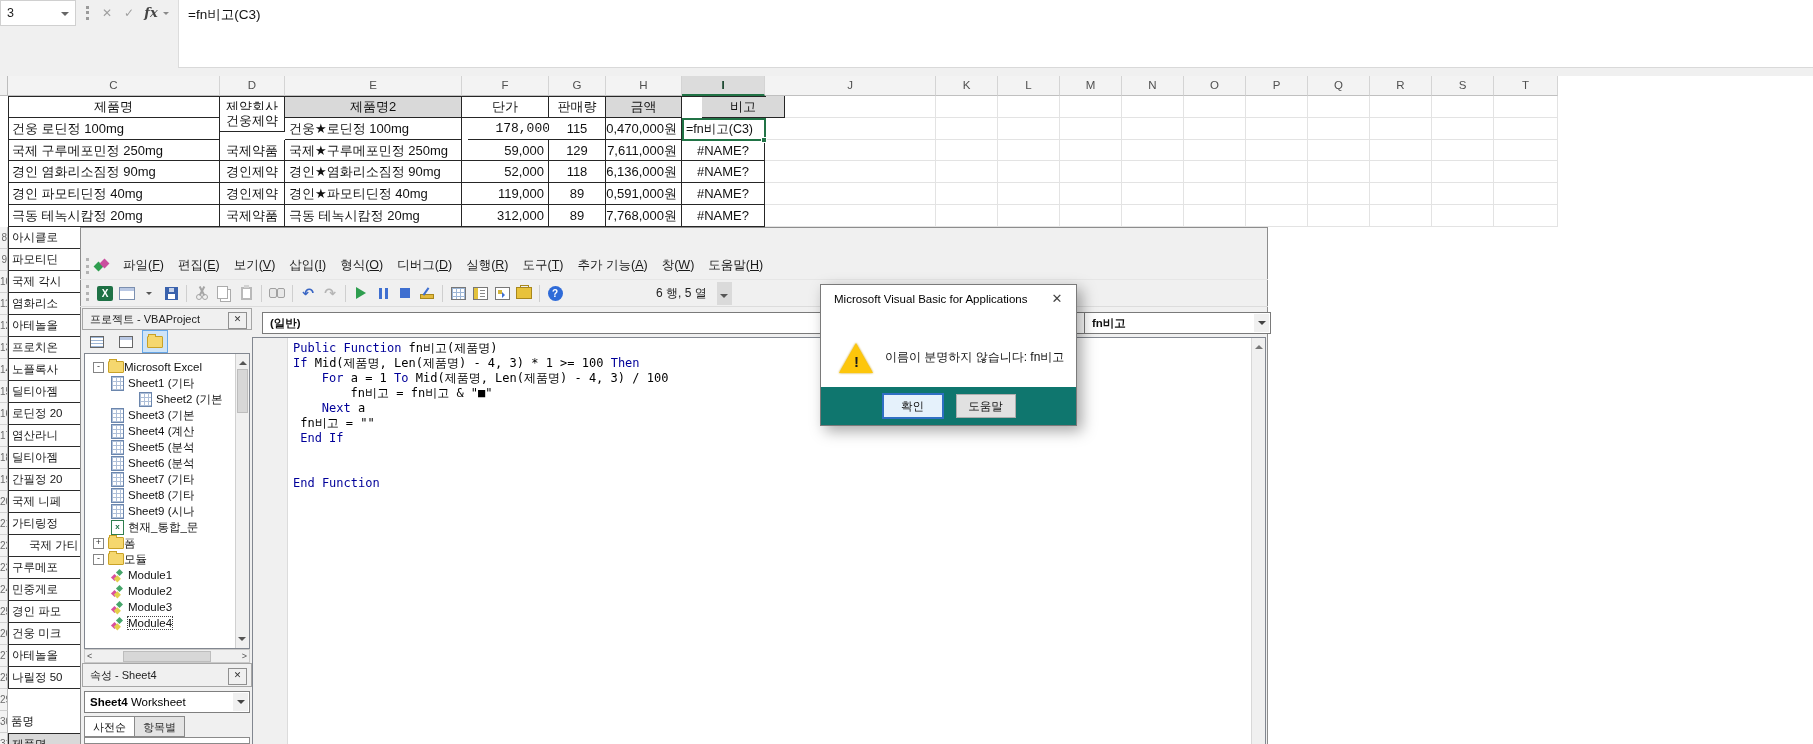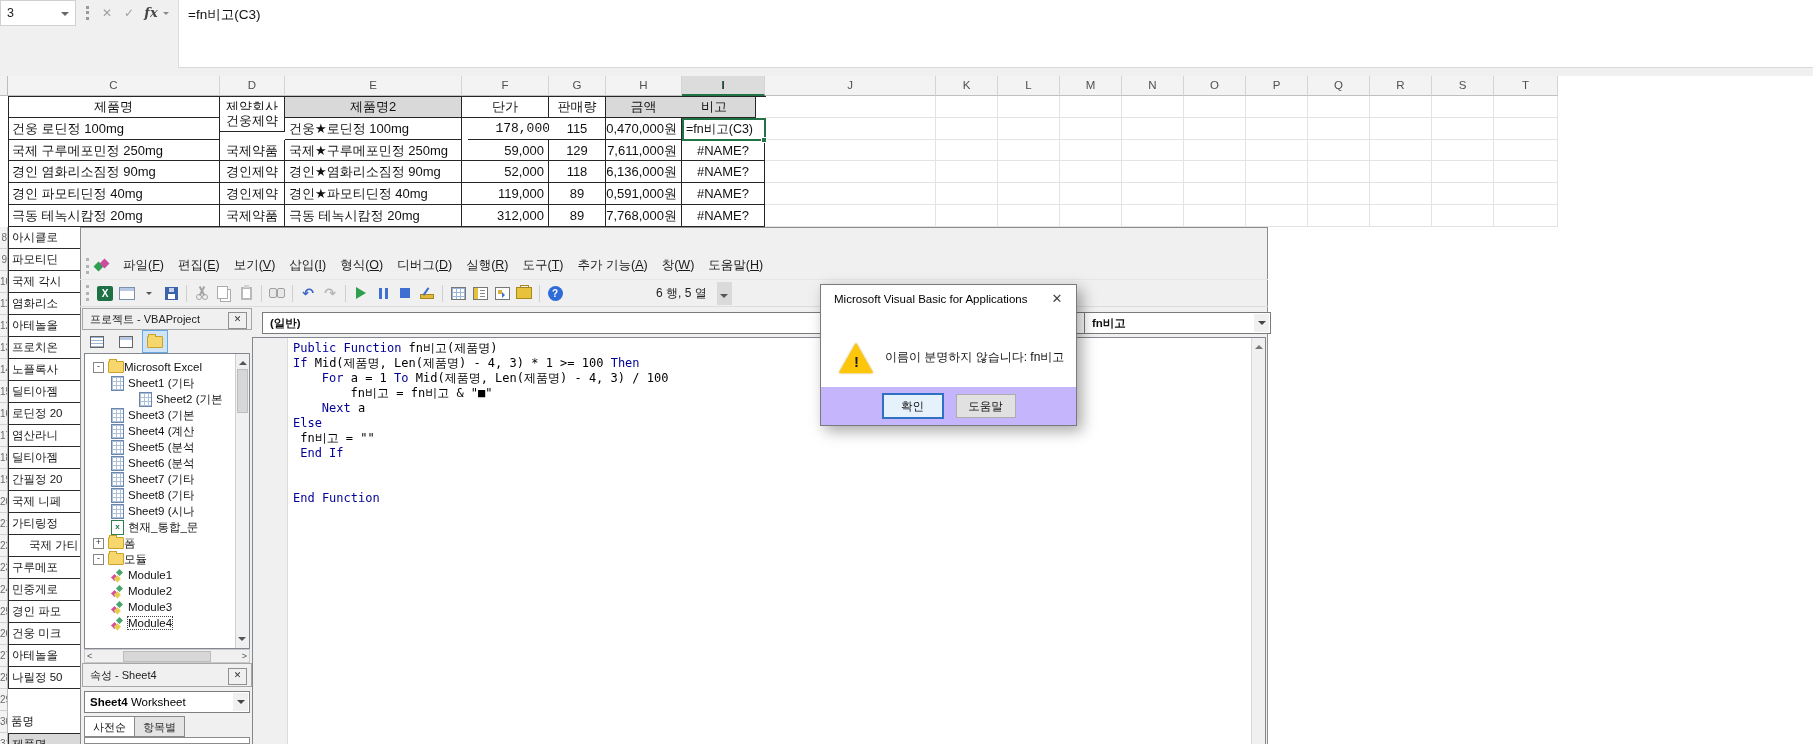--- a/index.html
+++ b/index.html
@@ -164,21 +164,21 @@
           box-shadow:5px 5px 14px rgba(0,0,0,0.35);}
   .dlg-title{position:absolute;left:0;top:0;right:0;height:28px;display:flex;align-items:center;padding-left:13px;
              font-size:11.5px;color:#000;}
   .dlg-x{position:absolute;right:10px;top:6px;font-size:13px;color:#444;width:18px;text-align:center;}
   .dlg-body{position:absolute;left:0;top:28px;right:0;height:78px;background:#fff;}
   .warn-tri{position:absolute;left:18px;top:30px;width:0;height:0;
             border-left:17px solid transparent;border-right:17px solid transparent;border-bottom:30px solid #fdc60b;
             filter:drop-shadow(0 0 1px #c99a00);}
   .warn-bang{position:absolute;left:33px;top:40px;font-weight:bold;font-size:15px;color:#1a1a1a;}
   .dlg-msg{position:absolute;left:64px;top:36px;right:8px;font-size:12px;color:#111;}
-  .dlg-btnrow{position:absolute;left:0;bottom:0;right:0;height:38px;background:#c4b5fd;display:flex;align-items:center;justify-content:center;gap:12px;}
+  .dlg-btnrow{position:absolute;left:0;bottom:0;right:0;height:38px;background:#0f766e;display:flex;align-items:center;justify-content:center;gap:12px;}
   .dlg-btn{width:58px;height:22px;background:#e1e1e1;border:1px solid #adadad;font-size:11.5px;color:#111;
            display:flex;align-items:center;justify-content:center;}
   .dlg-btn.primary{border:2px solid #2f6fc4;background:#e5f1fb;}
 </style>
 </head>
 <body>
 
 <div id="canvas">
 
   <div class="abs top-gray"></div>
@@ -419,21 +419,20 @@
   </div>
 
   <div class="abs code-area">
     <div class="code-margin"></div>
     <div class="code-lines" id="code-lines">
         <div class="codeline" style="padding-left: 0px;"><span class="kw">Public Function </span><span class="tx">fn비고(제품명)</span></div>
         <div class="codeline" style="padding-left: 0px;"><span class="kw">If </span><span class="tx">Mid(제품명, Len(제품명) - 4, 3) * 1 &gt;= 100 </span><span class="kw">Then</span></div>
         <div class="codeline" style="padding-left: 28.8px;"><span class="kw">For </span><span class="tx">a = 1 </span><span class="kw">To </span><span class="tx">Mid(제품명, Len(제품명) - 4, 3) / 100</span></div>
         <div class="codeline" style="padding-left: 57.6px;"><span class="tx">fn비고 = fn비고 &amp; "■"</span></div>
         <div class="codeline" style="padding-left: 28.8px;"><span class="kw">Next </span><span class="tx">a</span></div>
-        <div class="codeline" style="padding-left: 0px;"><span class="kw">Else</span></div>
         <div class="codeline" style="padding-left: 7.2px;"><span class="tx">fn비고 = ""</span></div>
         <div class="codeline" style="padding-left: 7.2px;"><span class="kw">End If</span></div>
         <div class="codeline" style="padding-left: 0px;">&nbsp;</div>
         <div class="codeline" style="padding-left: 0px;">&nbsp;</div>
         <div class="codeline" style="padding-left: 0px;"><span class="kw">End Function</span></div>
       </div>
     <div class="code-sb">
       <div class="sb-arrow" style="margin:3px auto 0;border-bottom-color:#777;"></div>
     </div>
   </div>
@@ -488,21 +487,21 @@
     <div class="abs gridline" style="left: 1369px; top: 96px; width: 1px; height: 131px;"></div>
     <div class="abs gridline" style="left: 1431px; top: 96px; width: 1px; height: 131px;"></div>
     <div class="abs gridline" style="left: 1493px; top: 96px; width: 1px; height: 131px;"></div>
     <div class="abs gridline" style="left: 1557px; top: 96px; width: 1px; height: 131px;"></div>
     <div class="cell hdr abs" style="left: 8px; top: 96px; width: 212px; height: 22px;">제품명</div>
     <div class="cell hdr abs" style="left: 220px; top: 96px; width: 65px; height: 22px;">제약회사</div>
     <div class="cell hdr gray abs" style="left: 285px; top: 96px; width: 177px; height: 22px;">제품명2</div>
     <div class="cell hdr abs" style="left: 462px; top: 96px; width: 87px; height: 22px;">단가</div>
     <div class="cell hdr abs" style="left: 549px; top: 96px; width: 57px; height: 22px;">판매량</div>
     <div class="cell hdr gray abs" style="left: 606px; top: 96px; width: 76px; height: 22px;">금액</div>
-    <div class="cell hdr gray abs" style="left: 673px; top: 96px; width: 83px; height: 22px;">비고</div>
+    <div class="cell hdr gray abs" style="left: 702px; top: 96px; width: 83px; height: 22px;">비고</div>
     <div class="cell al abs" style="left: 8px; top: 118px; width: 212px; height: 22px;">건웅 로딘정 100mg</div>
     <div class="cell ac abs" style="left: 220px; top: 110px; width: 65px; height: 22px;">건웅제약</div>
     <div class="cell al abs" style="left: 285px; top: 118px; width: 177px; height: 22px;">건웅★로딘정 100mg</div>
     <div class="cell ar abs" style="left: 468px; top: 118px; width: 87px; height: 22px; font-family: Liberation Mono, monospace;">178,000</div>
     <div class="cell ac abs" style="left: 549px; top: 118px; width: 57px; height: 22px;">115</div>
     <div class="cell ar abs" style="left: 606px; top: 118px; width: 76px; height: 22px;">20,470,000원</div>
     <div class="cell al abs" style="left: 8px; top: 140px; width: 212px; height: 21px;">국제 구루메포민정 250mg</div>
     <div class="cell ac abs" style="left: 220px; top: 140px; width: 65px; height: 21px;">국제약품</div>
     <div class="cell al abs" style="left: 285px; top: 140px; width: 177px; height: 21px;">국제★구루메포민정 250mg</div>
     <div class="cell ar abs" style="left: 462px; top: 140px; width: 87px; height: 21px;">59,000</div>

